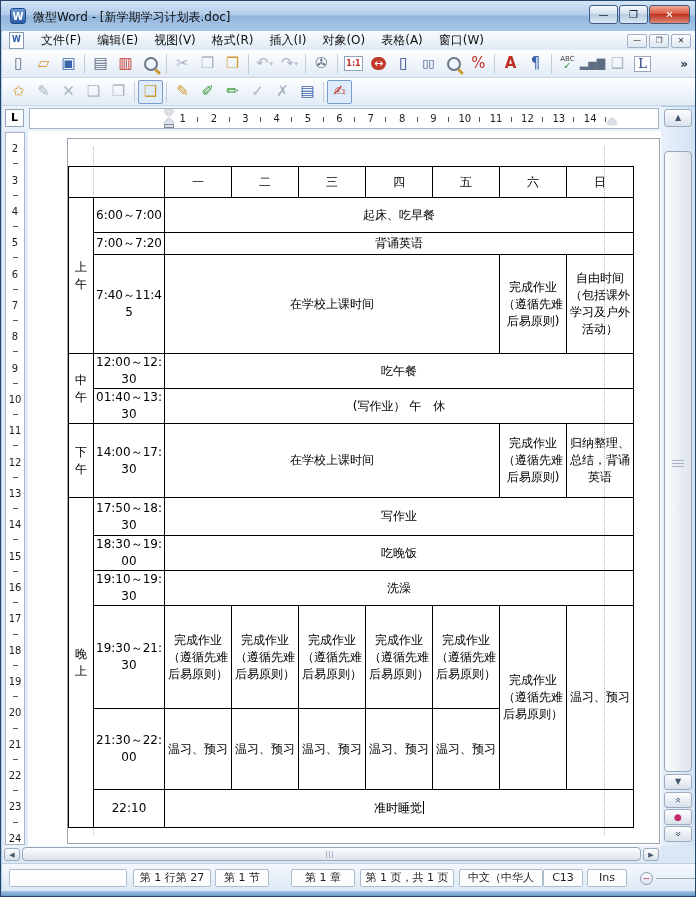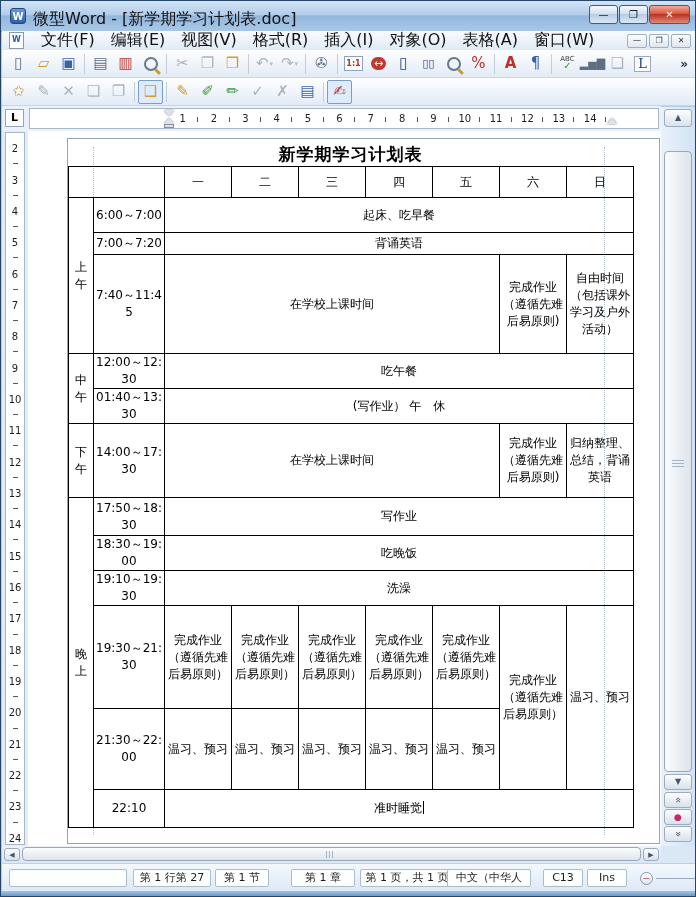--- a/index.html
+++ b/index.html
@@ -6,34 +6,34 @@
   #app{position:relative;width:696px;height:897px;overflow:hidden;
        font-family:"DejaVu Sans","Liberation Sans",sans-serif;
        background:#aecbe9;border:1px solid #24466b;box-sizing:border-box}
   
   .titlebar{position:absolute;left:0;top:0;width:696px;height:30px;
     background:linear-gradient(180deg,#d3e4f6 0%,#b3cdea 45%,#93b6dc 50%,#a9c8e8 100%);
     border-bottom:1px solid #7a9cc2}
   .w-ico{position:absolute;left:9px;top:7px;width:16px;height:16px;border-radius:3px;
     background:linear-gradient(#6b9ad6,#2d5fa8);border:1px solid #1d4a86;color:#fff;
     font-size:10px;font-weight:bold;text-align:center;line-height:15px;box-sizing:border-box}
-  .w-title{position:absolute;left:32px;top:8px;font-size:16px;color:#101010;white-space:nowrap}
+  .w-title{position:absolute;left:32px;top:8px;font-size:12px;color:#101010;white-space:nowrap}
   .caps{position:absolute;right:7px;top:4px;display:flex}
   .cap{width:29px;height:19px;margin-left:1px;border:1px solid #3f5d84;border-radius:3px;
     background:linear-gradient(#f7fafd,#d3e0ee 45%,#b9cde2 50%,#d8e7f4);
     font-size:10px;text-align:center;line-height:17px;color:#123;box-sizing:border-box}
   .cap.close{width:41px;color:#fff;font-weight:bold;
     background:linear-gradient(#f0a795,#dd5f47 45%,#c23категория0 50%,#e89);}
   .cap.close{background:linear-gradient(#f2ab98,#d9573f 45%,#bb3322 50%,#e08a78)}
   
   .menubar{position:absolute;left:1px;top:30px;width:694px;height:19px;display:flex;align-items:center;
     background:linear-gradient(#f8fbfe,#dfeaf6);border-bottom:1px solid #c4d3e4}
   .doc-ico{width:13px;height:15px;margin:0 9px 0 7px;background:#fff;border:1px solid #8899b0;
     font-size:8px;font-weight:bold;color:#2d5fa8;text-align:center;line-height:14px}
-  .mitem{font-size:16px;color:#111;padding:1px 8px;white-space:nowrap}
+  .mitem{font-size:12px;color:#111;padding:1px 8px;white-space:nowrap}
   .mdis{margin-left:auto;display:flex;margin-right:5px}
   .mdi{width:20px;height:14px;margin-left:2px;border:1px solid #9db0c6;border-radius:2px;
     background:linear-gradient(#fcfdfe,#dde6ef);font-size:8px;line-height:12px;text-align:center;color:#334;box-sizing:border-box}
   
   .toolbar{position:absolute;left:1px;width:694px;height:28px;display:flex;align-items:center;
     background:linear-gradient(#fefeff,#e2ebf6);border-bottom:1px solid #c9d5e3;padding-left:4px;box-sizing:border-box}
   .tbr1{top:49px}.tbr2{top:77px}
   .tbtn{width:25px;height:24px;display:flex;align-items:center;justify-content:center;flex:none;position:relative}
   .g{font-size:15px;line-height:1}
   .gs{font-size:11px;line-height:1}
@@ -335,21 +335,20 @@
     <div class="vcell">22</div>
     <div class="vcell">23</div>
     <div class="vcell">24</div>
 
   </div>
 
   <div class="docarea">
     <div class="page-edge"></div>
     <div class="tbound" style="left:65px"></div>
     <div class="tbound" style="left:576px"></div>
-    <div class="doctitle">新学期学习计划表</div>
 
     <table class="sched">
       <colgroup>
         <col style="width:25px">
           <col style="width:71px">
         <col style="width:67px">
           <col style="width:67px">
           <col style="width:67px">
           <col style="width:67px">
         <col style="width:67px">
@@ -452,21 +451,21 @@
     <div class="sbtn hs-right">▶</div>
   </div>
   <div class="corner"></div>
 
   <div class="statusbar">
     <div class="sb" style="left:7px;width:118px"></div>
     <div class="sb" style="left:131px;width:78px">第 1 行第 27</div>
     <div class="sb" style="left:213px;width:54px">第 1 节</div>
     <div class="sb" style="left:289px;width:64px">第 1 章</div>
     <div class="sb" style="left:358px;width:94px">第 1 页，共 1 页</div>
-    <div class="sb" style="left:445px;width:84px">中文（中华人</div>
+    <div class="sb" style="left:457px;width:84px">中文（中华人</div>
     <div class="sb" style="left:541px;width:40px">C13</div>
     <div class="sb" style="left:585px;width:40px">Ins</div>
     <div class="zoom-minus">−</div>
     <div class="zoom-line"></div>
   </div>
 
   <div class="frame-bottom"></div>
 </div>
 
 </body></html>

